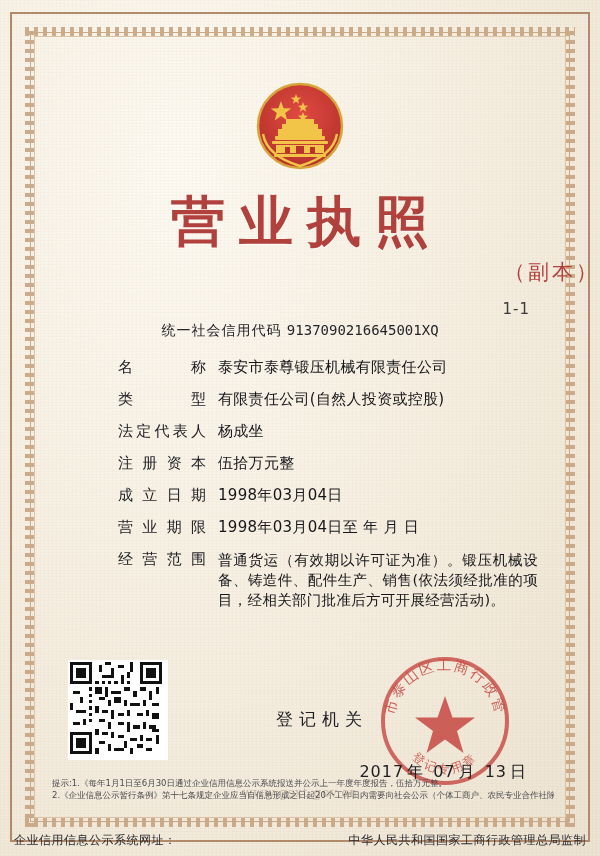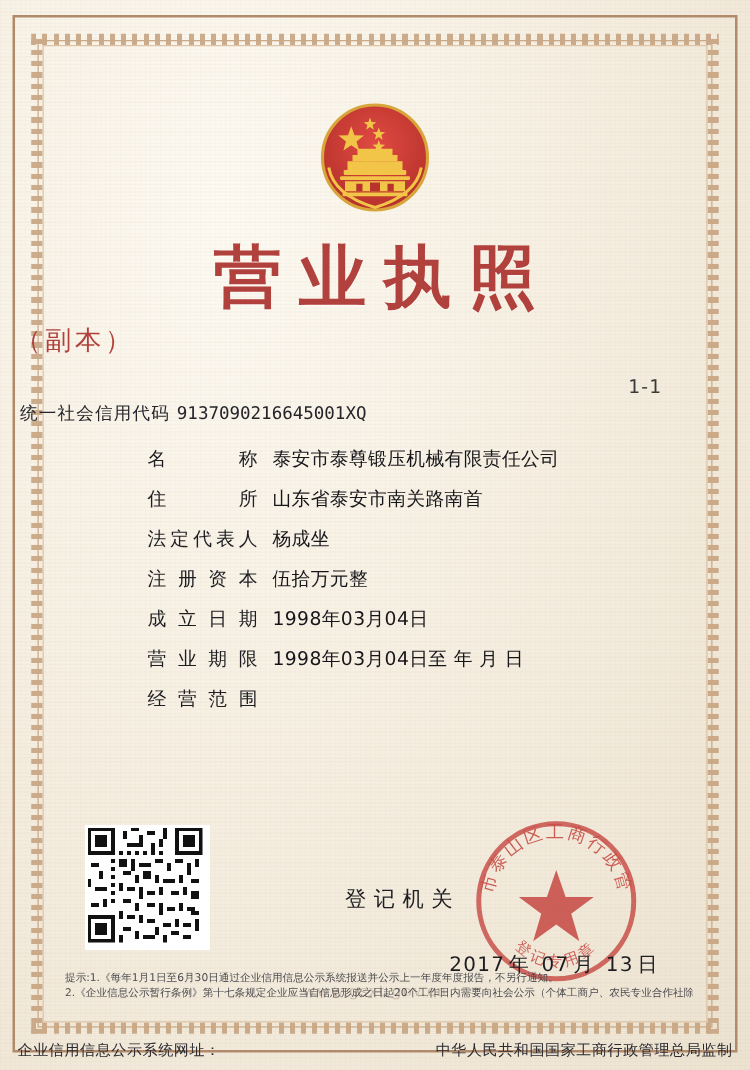--- a/index.html
+++ b/index.html
@@ -52,30 +52,30 @@
   }
   
   .title{
     position:absolute;left:0;right:0;top:186px;text-align:center;
     font-family:"DejaVu Serif","Liberation Serif",serif;
     font-size:54px;font-weight:bold;letter-spacing:14px;
     color:#b1413c;text-indent:14px;
     text-shadow:0 1px 0 rgba(255,255,255,.6);
   }
   .subtitle{
-    position:absolute;left:0;right:0;top:258px;text-align:left;
+    position:absolute;left:0;right:0;top:258px;text-align:right;
     font-family:"DejaVu Serif","Liberation Serif",serif;
     font-size:21px;color:#b1413c;letter-spacing:3px;margin-left:12px;
   }
   .serial{
     position:absolute;right:70px;top:300px;
     font-size:15px;color:#3a3a3a;letter-spacing:1px;
   }
   .credit-line{
-    position:absolute;left:16px;right:0;top:322px;
+    position:absolute;left:0;right:0;top:322px;text-align:center;
     font-size:14px;color:#24242a;letter-spacing:1px;
   }
   .credit-line .code{font-family:"DejaVu Sans Mono","Liberation Mono",monospace;font-size:14px;letter-spacing:0px;}
 
   
   .fields{
     position:absolute;left:92px;top:358px;right:62px;
   }
   .row{display:flex;align-items:flex-start;margin-bottom:13px;}
   .label{
@@ -202,41 +202,42 @@
     <span>统一社会信用代码</span>
     <span class="code">9137090216645001XQ</span>
   </div>
 
   <div class="fields">
     <div class="row">
       <div class="label">名称</div>
       <div class="value">泰安市泰尊锻压机械有限责任公司</div>
     </div>
     <div class="row">
-      <div class="label">住所</div>
-      <div class="value">山东省泰安市南关路南首</div>
+      <div class="label">类型</div>
+      <div class="value">有限责任公司(自然人投资或控股)</div>
     </div>
     <div class="row">
       <div class="label">法定代表人</div>
       <div class="value">杨成坐</div>
     </div>
     <div class="row">
       <div class="label">注册资本</div>
       <div class="value">伍拾万元整</div>
     </div>
     <div class="row">
       <div class="label">成立日期</div>
       <div class="value">1998年03月04日</div>
     </div>
     <div class="row">
       <div class="label">营业期限</div>
       <div class="value">1998年03月04日至        年    月    日</div>
     </div>
     <div class="row">
       <div class="label">经营范围</div>
+      <div class="value scope">普通货运（有效期以许可证为准）。锻压机械设备、铸造件、配件生产、销售(依法须经批准的项目，经相关部门批准后方可开展经营活动)。</div>
     </div>
   </div>
 
   <div class="qr">
     <svg viewBox="0 0 29 29" width="92" height="92" xmlns="http://www.w3.org/2000/svg" shape-rendering="crispEdges">
       <rect width="29" height="29" fill="#fff"></rect>
       <g fill="#111">
 
         <path d="M0,0h7v7h-7z M1,1h5v5h-5z" fill="#111"></path>
         <rect x="1" y="1" width="5" height="5" fill="#fff"></rect>
@@ -349,21 +350,21 @@
 
   <div class="date">
     <span class="n">2017</span><span class="g">年</span>
     <span class="n">07</span><span class="g">月</span>
     <span class="n">13</span><span class="g">日</span>
   </div>
 
   <div class="watermark">www.gsxt.gov.cn</div>
 
   <div class="notes">
-    <div>提示:1.《每年1月1日至6月30日通过企业信用信息公示系统报送并公示上一年度年度报告，不另行通知。</div>
+    <div>提示:1.《每年1月1日至6月30日通过企业信用信息公示系统报送并公示上一年度年度报告，伍拾万元整。</div>
     <div>2.《企业信息公示暂行条例》第十七条规定企业应当自信息形成之日起20个工作日内需要向社会公示（个体工商户、农民专业合作社除外）。</div>
   </div>
 
   <div class="bottom">
     <div class="bottom-left">企业信用信息公示系统网址：</div>
     <div class="bottom-right">中华人民共和国国家工商行政管理总局监制</div>
   </div>
 
 </div>
 

